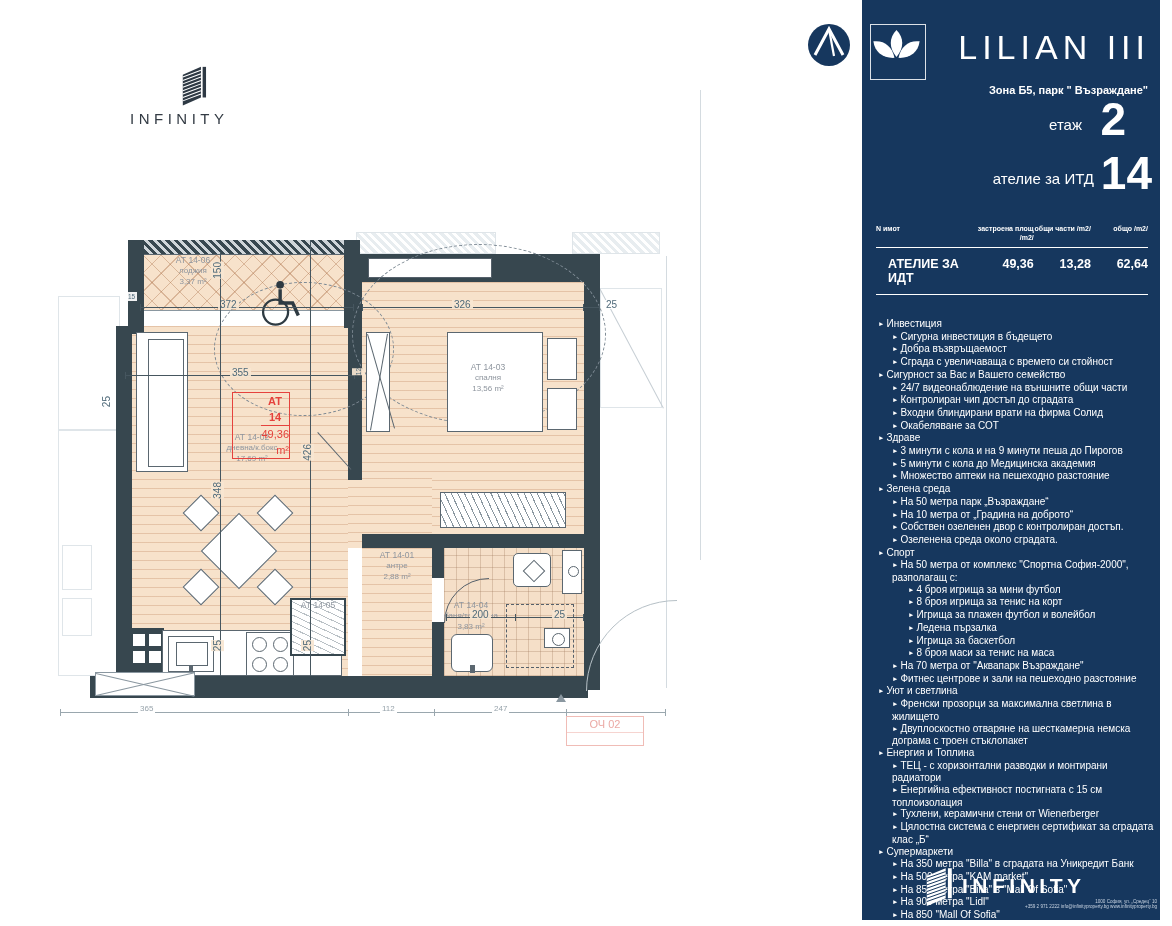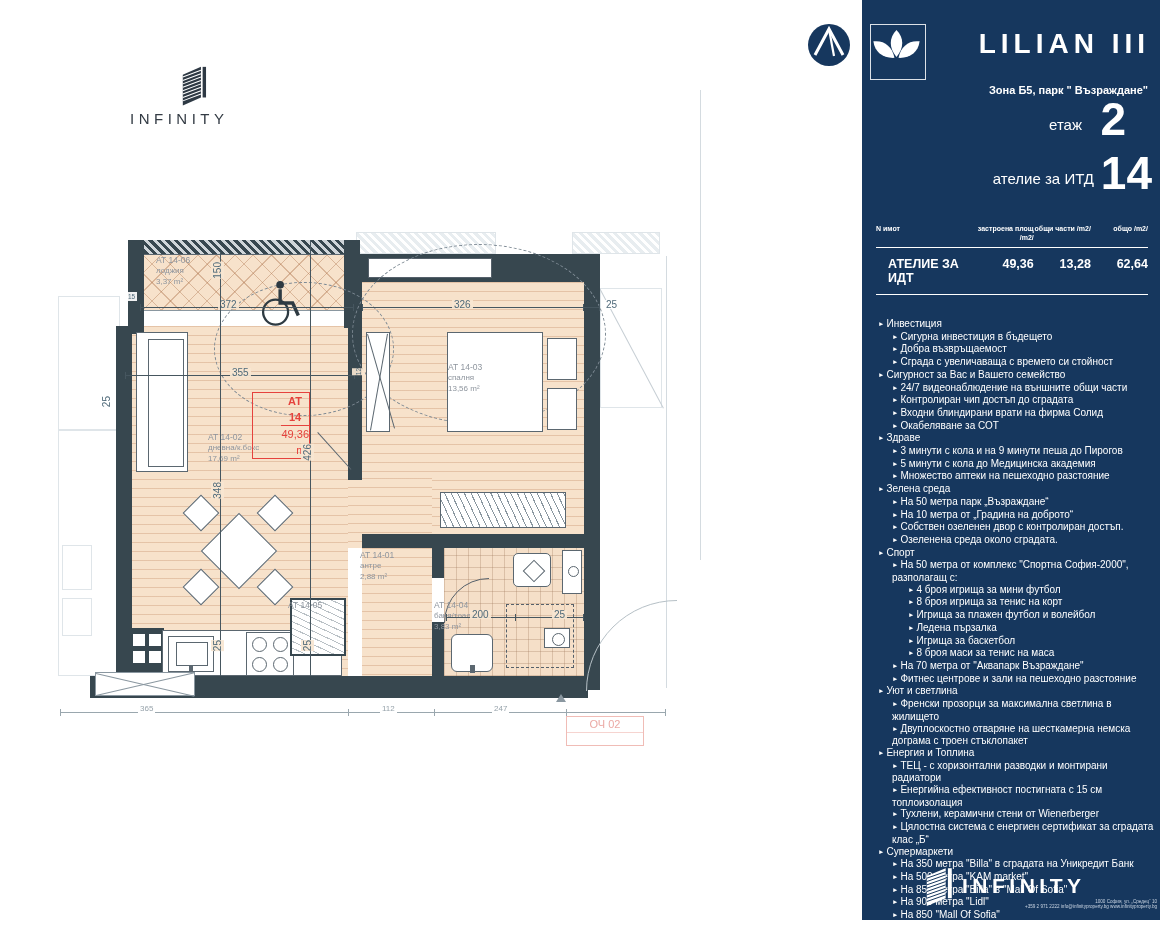--- a/index.html
+++ b/index.html
@@ -23,34 +23,34 @@
   .gline{position:absolute;background:#d4dbe0;}
   .dimh{position:absolute;height:1px;background:#46565f;}
   .dimv{position:absolute;width:1px;background:#46565f;}
   .gdimh{position:absolute;height:1px;background:#9aa7ae;}
   .tick{position:absolute;width:1px;height:7px;background:#46565f;}
   .gtick{position:absolute;width:1px;height:7px;background:#9aa7ae;}
   .dimlab{position:absolute;font-size:10px;color:#4f6a7a;background:rgba(247,230,209,.92);padding:0 2px;line-height:9px;}
   .dimlab.onwhite{background:rgba(255,255,255,.92);}
   .gdimlab{position:absolute;font-size:8px;color:#97a3ab;background:#fff;padding:0 2px;line-height:9px;}
   .vlab{writing-mode:vertical-rl;transform:rotate(180deg);}
-  .roomlab{position:absolute;text-align:left;color:#8e959e;font-size:8px;line-height:1.32;}
+  .roomlab{position:absolute;text-align:center;color:#8e959e;font-size:8px;line-height:1.32;}
   .roomlab .rid{font-size:8.5px;}
   .diag{position:absolute;height:1px;background:#5b6770;transform-origin:0 0;}
   .gdiag{position:absolute;height:1px;background:#c6ced4;transform-origin:0 0;}
   .redbox{position:absolute;border:1.5px solid #e5423d;color:#e5423d;text-align:center;box-sizing:border-box;}
   .redbox .r1{font-weight:bold;font-size:11px;line-height:16px;border-bottom:1.5px solid #e5423d;}
   .redbox .r2{font-size:11px;line-height:16px;text-align:right;}
   .ochbox{position:absolute;border:1px solid #f0bcb6;color:#eba9a4;text-align:center;font-size:11px;line-height:15px;box-sizing:border-box;}
   .tlbrand{position:absolute;letter-spacing:4.5px;font-size:15px;color:#333b44;font-weight:500;}
   
   .panel{position:absolute;left:862px;top:0;width:298px;height:920px;background:#16375e;color:#fff;}
   .p-abs{position:absolute;}
   .logo-box{position:absolute;left:8px;top:24px;width:54px;height:54px;border:1.5px solid rgba(255,255,255,.85);}
-  .project{position:absolute;right:10px;top:28px;font-size:28px;font-weight:700;letter-spacing:5px;white-space:nowrap;}
+  .project{position:absolute;right:10px;top:28px;font-size:34px;font-weight:400;letter-spacing:5px;white-space:nowrap;}
   .zone{position:absolute;right:12px;top:84px;font-size:11px;font-weight:bold;}
   .lbl-mid{position:absolute;font-size:15px;}
   .num-big{position:absolute;font-size:46px;font-weight:bold;line-height:46px;}
   .ptable{position:absolute;left:14px;right:12px;top:224px;}
   .ptable .hrow{display:grid;grid-template-columns:34% 24% 21% 21%;font-size:7px;font-weight:bold;line-height:1.35;
                 border-bottom:1px solid #fff;padding-bottom:4px;}
   .ptable .hrow div{text-align:right;}
   .ptable .hrow div:first-child{text-align:left;}
   .ptable .drow{display:grid;grid-template-columns:34% 24% 21% 21%;font-size:12.5px;font-weight:bold;
                 padding:9px 0 9px 0;border-bottom:1px solid #fff;}
@@ -220,21 +220,21 @@
       <div class="rid">АТ 14-01</div>
       <div>антре</div>
       <div>2,88 m²</div>
     </div>
     <div class="roomlab" style="left:434px;top:600px;width:74px;">
       <div class="rid">АТ 14-04</div>
       <div>баня/тоалетна</div>
       <div>3,83 m²</div>
     </div>
 
-    <div class="redbox" style="left:252px;top:392px;width:58px;padding-left:28px;">
+    <div class="redbox" style="left:232px;top:392px;width:58px;padding-left:28px;">
       <div class="r1">АТ 14</div>
       <div class="r2">49,36 m²</div>
     </div>
 
     <div class="ochbox" style="left:566px;top:716px;width:78px;height:30px;">
       <div>ОЧ 02</div>
       <div style="border-top:1px solid #f6d4d0;height:13px;"></div>
     </div>
 
     <div class="dimh" style="left:140px;top:307px;width:214px;"></div>

